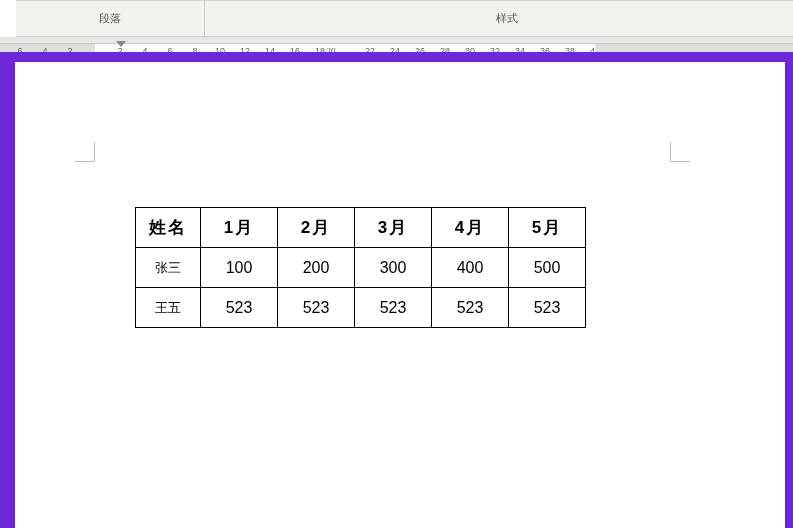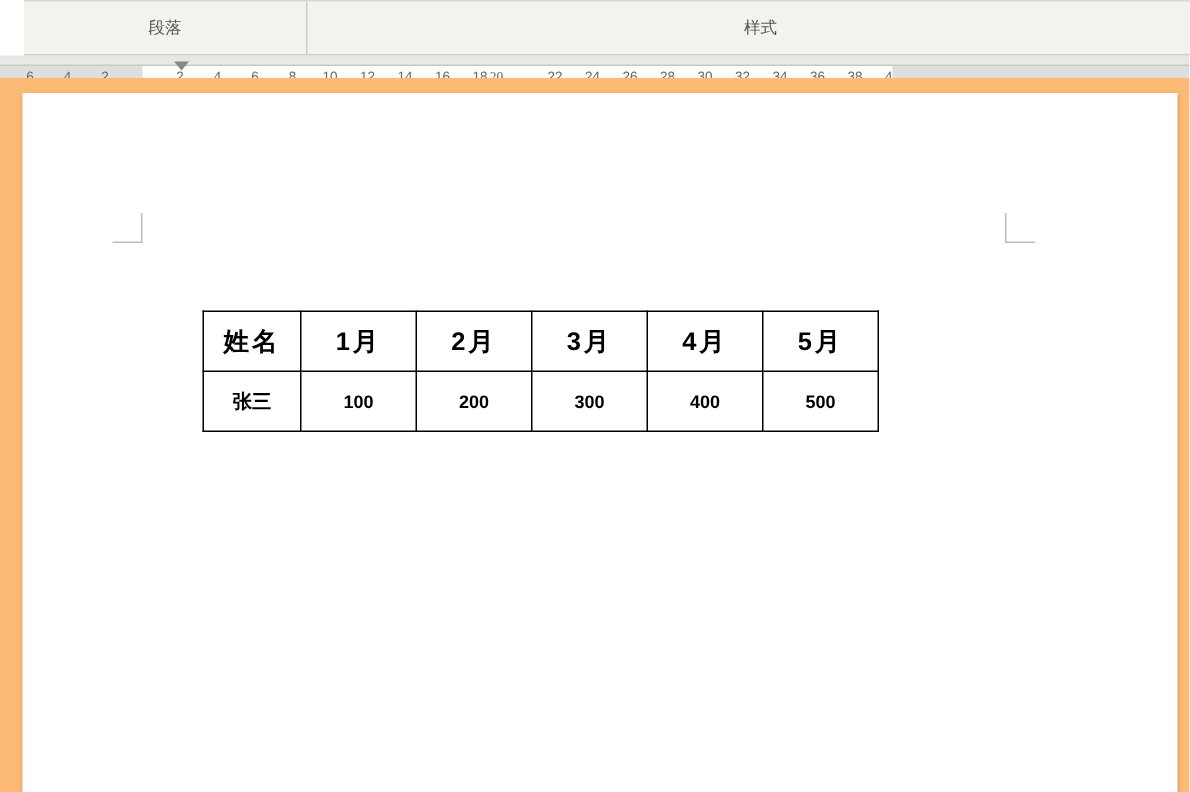--- a/index.html
+++ b/index.html
@@ -136,21 +136,21 @@
     border-bottom: 6px solid #888;
   }
 
   
   .workspace {
     position: absolute;
     top: 52px;
     left: 0;
     right: 0;
     bottom: 0;
-    background: #fdba74;
+    background: #6d28d9;
   }
   .page {
     position: absolute;
     top: 10px;
     left: 15px;
     width: 770px;
     height: 466px;
     background: #ffffff;
     box-shadow: 0 1px 3px rgba(0,0,0,.2);
   }
@@ -168,31 +168,30 @@
   .doc-table {
     position: absolute;
     border-collapse: collapse;
     background: #fff;
   }
   .doc-table th, .doc-table td {
     border: 1.4px solid #000;
     text-align: center;
     font-size: 13px;
     color: #000;
-    font-weight: bold;
   }
   .doc-table th {
     height: 40px;
     font-size: 17px;
     font-weight: bold;
     letter-spacing: 2px;
   }
   .doc-table td {
     height: 40px;
-    font-size: 12px;
+    font-size: 16px;
   }
   .doc-table td.name-cell { font-size: 13px; }
   .col-name { width: 65px; }
   .col-month { width: 77px; }
 </style>
 </head>
 <body>
 
 <div class="app-frame">
 
@@ -265,18 +264,26 @@
           </thead>
         <tbody id="tbody">
             <tr>
               <td class="name-cell">张三</td>
               <td>100</td>
               <td>200</td>
               <td>300</td>
               <td>400</td>
               <td>500</td>
             </tr>
+            <tr>
+              <td class="name-cell">王五</td>
+              <td>523</td>
+              <td>523</td>
+              <td>523</td>
+              <td>523</td>
+              <td>523</td>
+            </tr>
           </tbody>
       </table>
     </div>
   </div>
 
 </div>
 
 </body></html>

